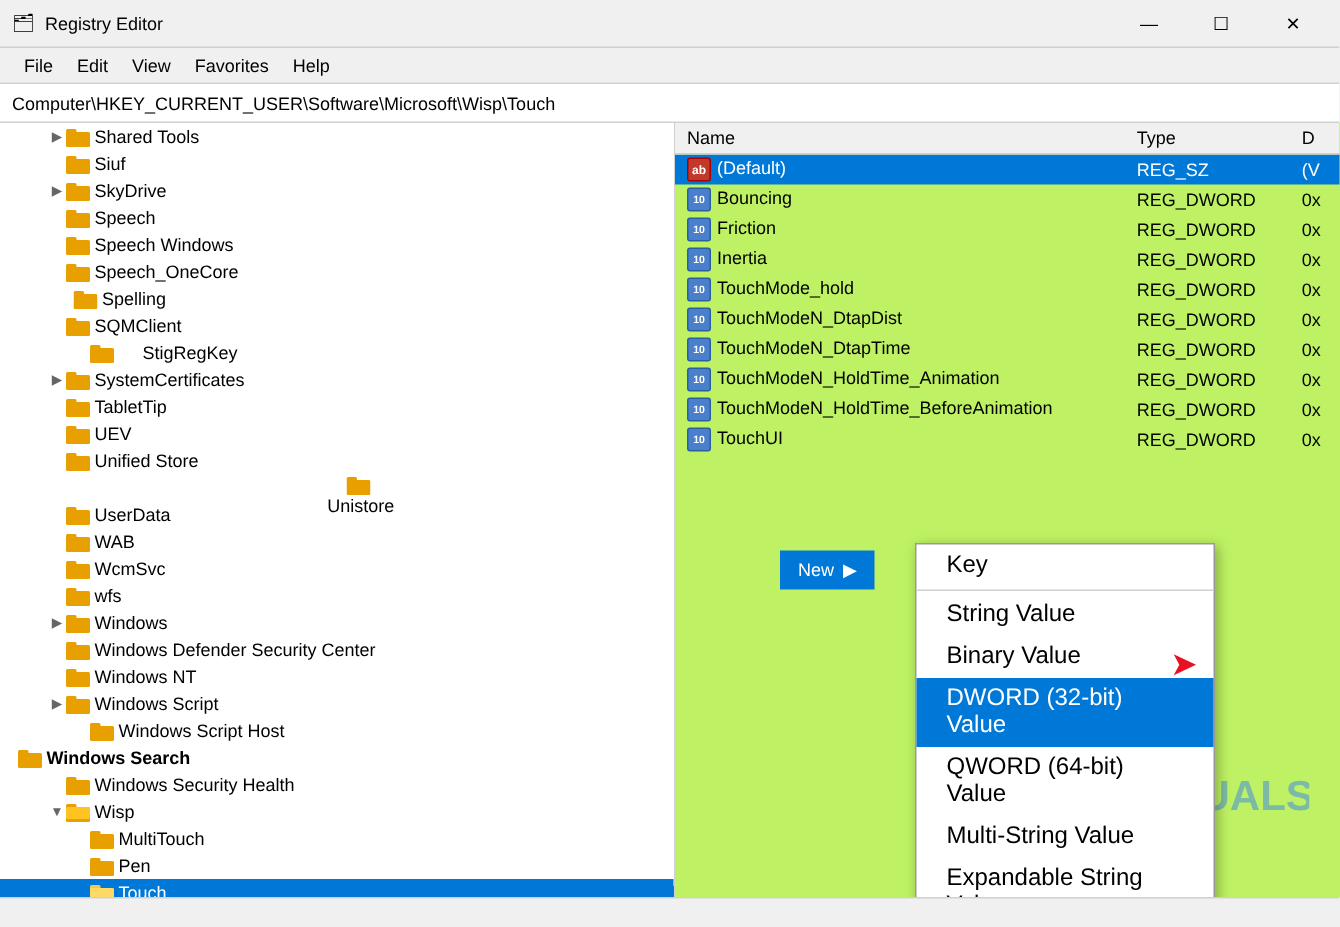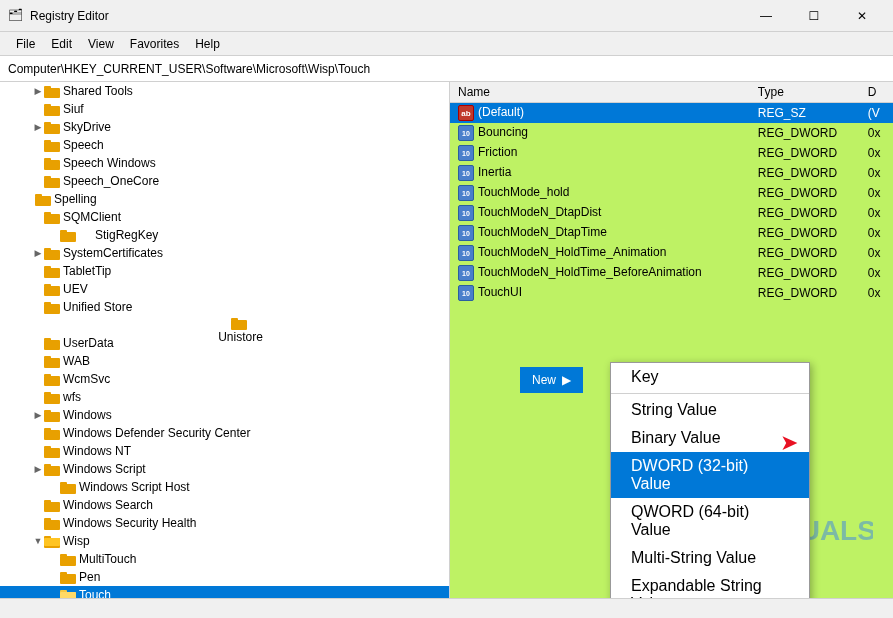--- a/index.html
+++ b/index.html
@@ -264,21 +264,21 @@
       <div class="tree-item" style="padding-left: 32px;">
         <span class="expand-placeholder"></span>
         <span style="margin-right: 3px; display: inline-flex; align-items: center;">
           <svg width="16" height="13" viewBox="0 0 16 13">
             <rect x="0" y="3" width="16" height="10" fill="#e8a000" rx="1"></rect>
             <rect x="0" y="1" width="7" height="3" fill="#e8a000" rx="1"></rect>
           </svg>
         </span>
         <span class="item-label">Speech_OneCore</span>
       </div>
-      <div class="tree-item" style="padding-left: 23px; text-align: center;">
+      <div class="tree-item" style="padding-left: 37px; text-align: center;">
         <span class="expand-placeholder"></span>
         <span style="margin-right: 3px; display: inline-flex; align-items: center;">
           <svg width="16" height="13" viewBox="0 0 16 13">
             <rect x="0" y="3" width="16" height="10" fill="#e8a000" rx="1"></rect>
             <rect x="0" y="1" width="7" height="3" fill="#e8a000" rx="1"></rect>
           </svg>
         </span>
         <span class="item-label">Spelling</span>
       </div>
       <div class="tree-item" style="padding-left: 32px;">
@@ -434,21 +434,21 @@
       <div class="tree-item" style="padding-left: 48px;">
         <span class="expand-placeholder"></span>
         <span style="margin-right: 3px; display: inline-flex; align-items: center;">
           <svg width="16" height="13" viewBox="0 0 16 13">
             <rect x="0" y="3" width="16" height="10" fill="#e8a000" rx="1"></rect>
             <rect x="0" y="1" width="7" height="3" fill="#e8a000" rx="1"></rect>
           </svg>
         </span>
         <span class="item-label">Windows Script Host</span>
       </div>
-      <div class="tree-item" style="padding-left: 32px;">
+      <div class="tree-item" style=" font-weight: bold;">
         <span class="expand-placeholder"></span>
         <span style="margin-right: 3px; display: inline-flex; align-items: center;">
           <svg width="16" height="13" viewBox="0 0 16 13">
             <rect x="0" y="3" width="16" height="10" fill="#e8a000" rx="1"></rect>
             <rect x="0" y="1" width="7" height="3" fill="#e8a000" rx="1"></rect>
           </svg>
         </span>
         <span class="item-label">Windows Search</span>
       </div>
       <div class="tree-item" style="padding-left: 32px;">

